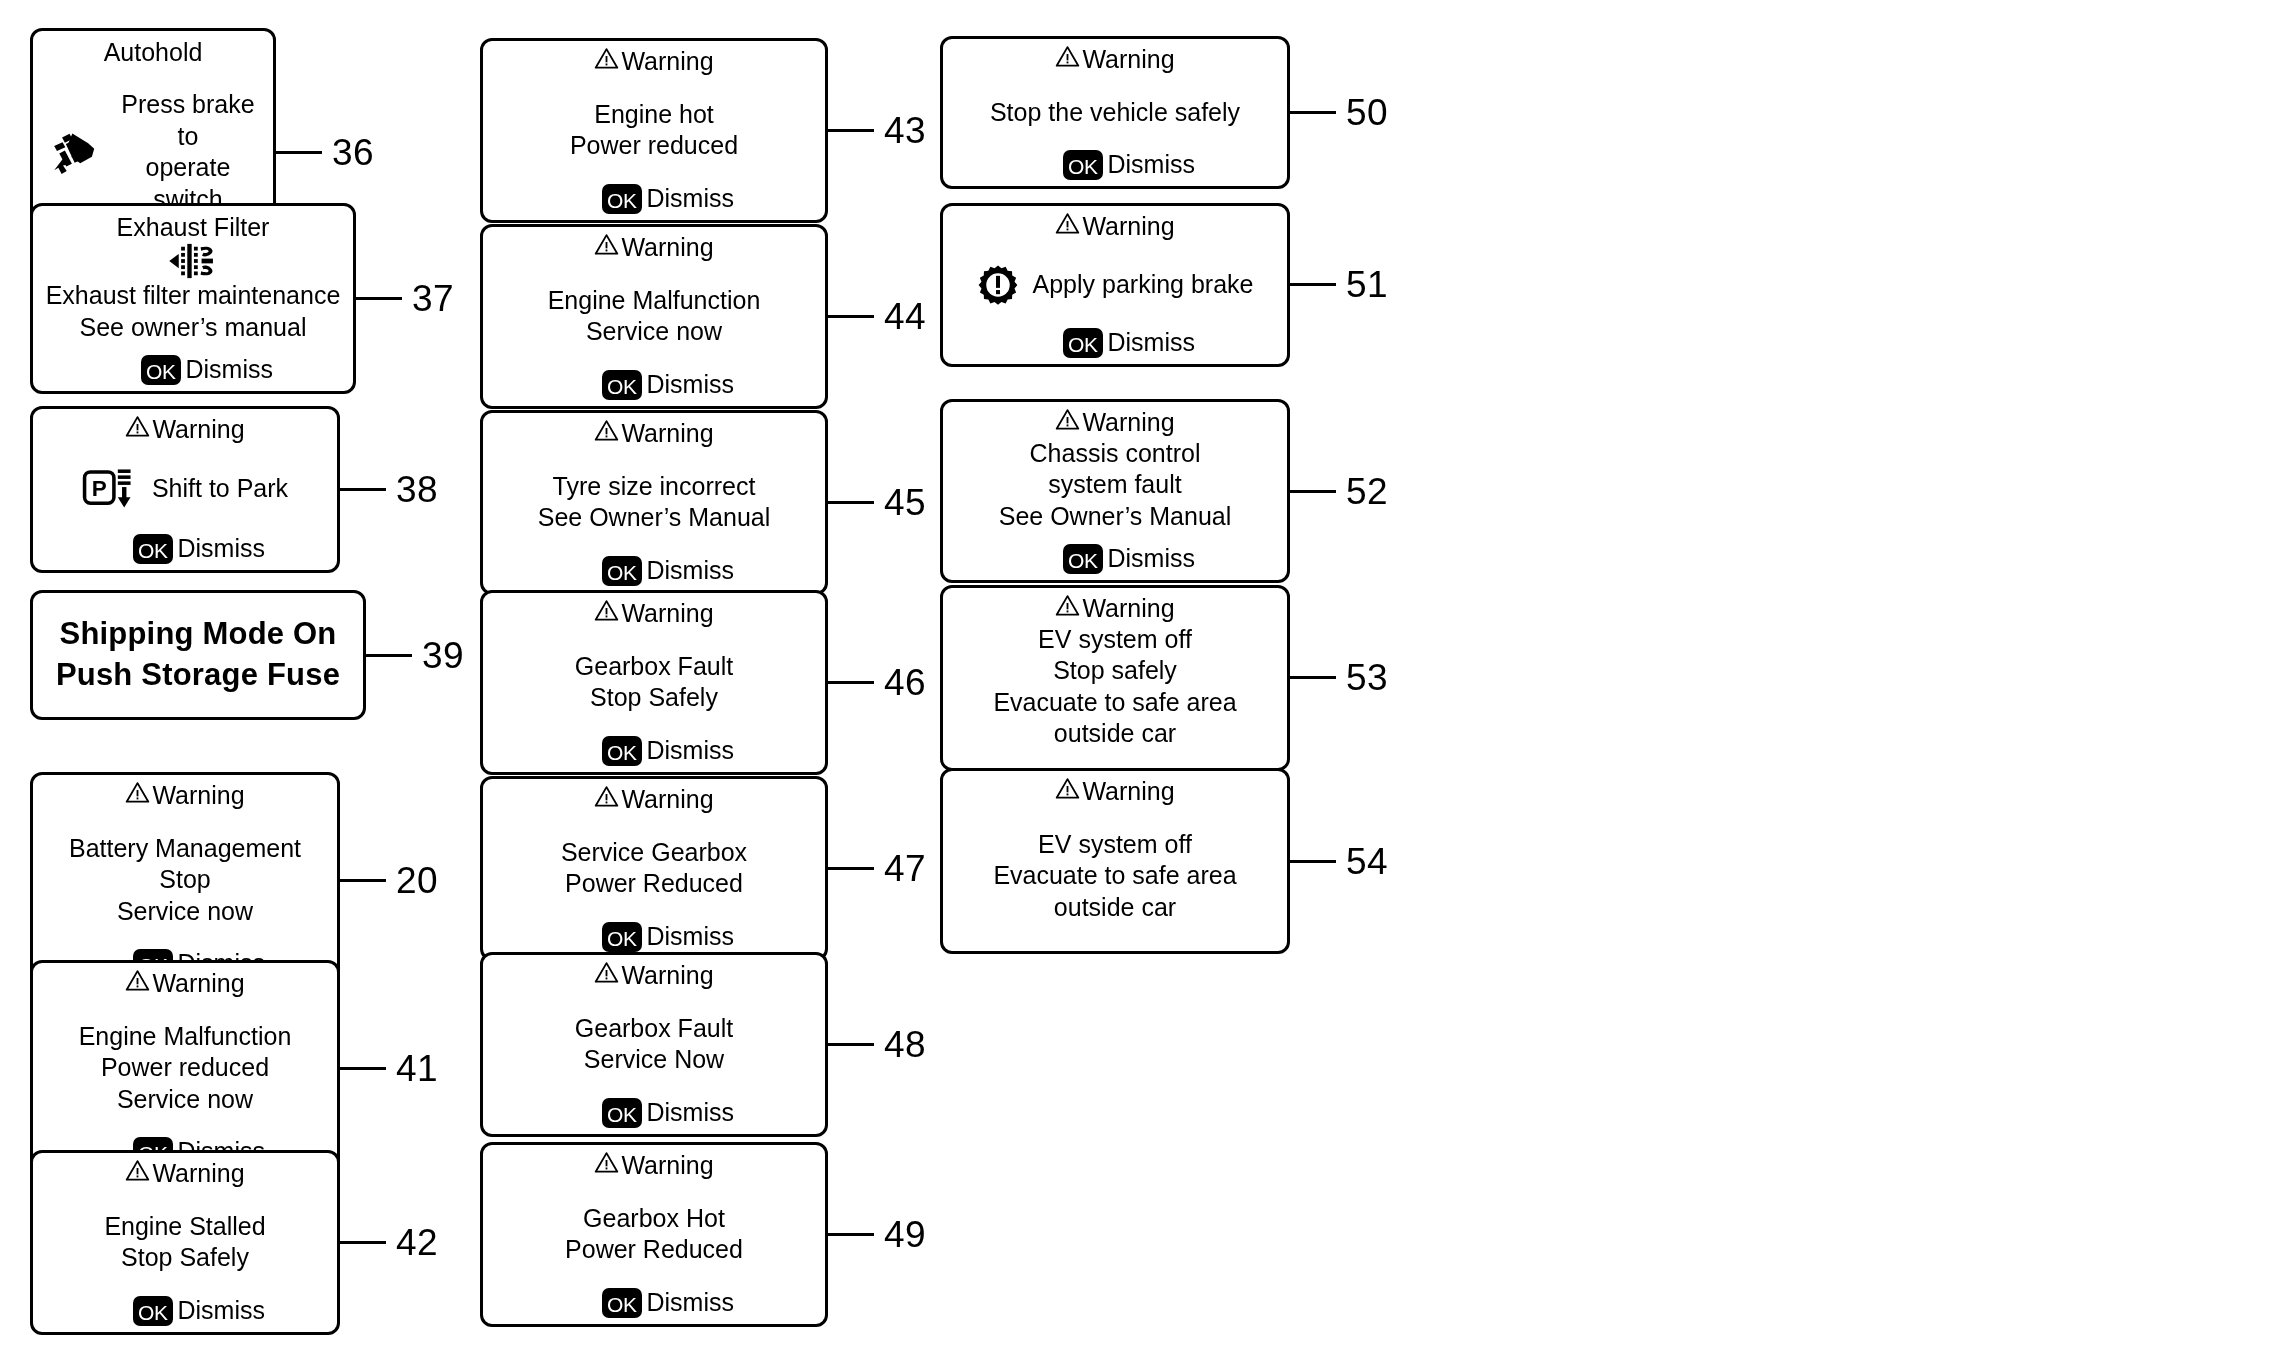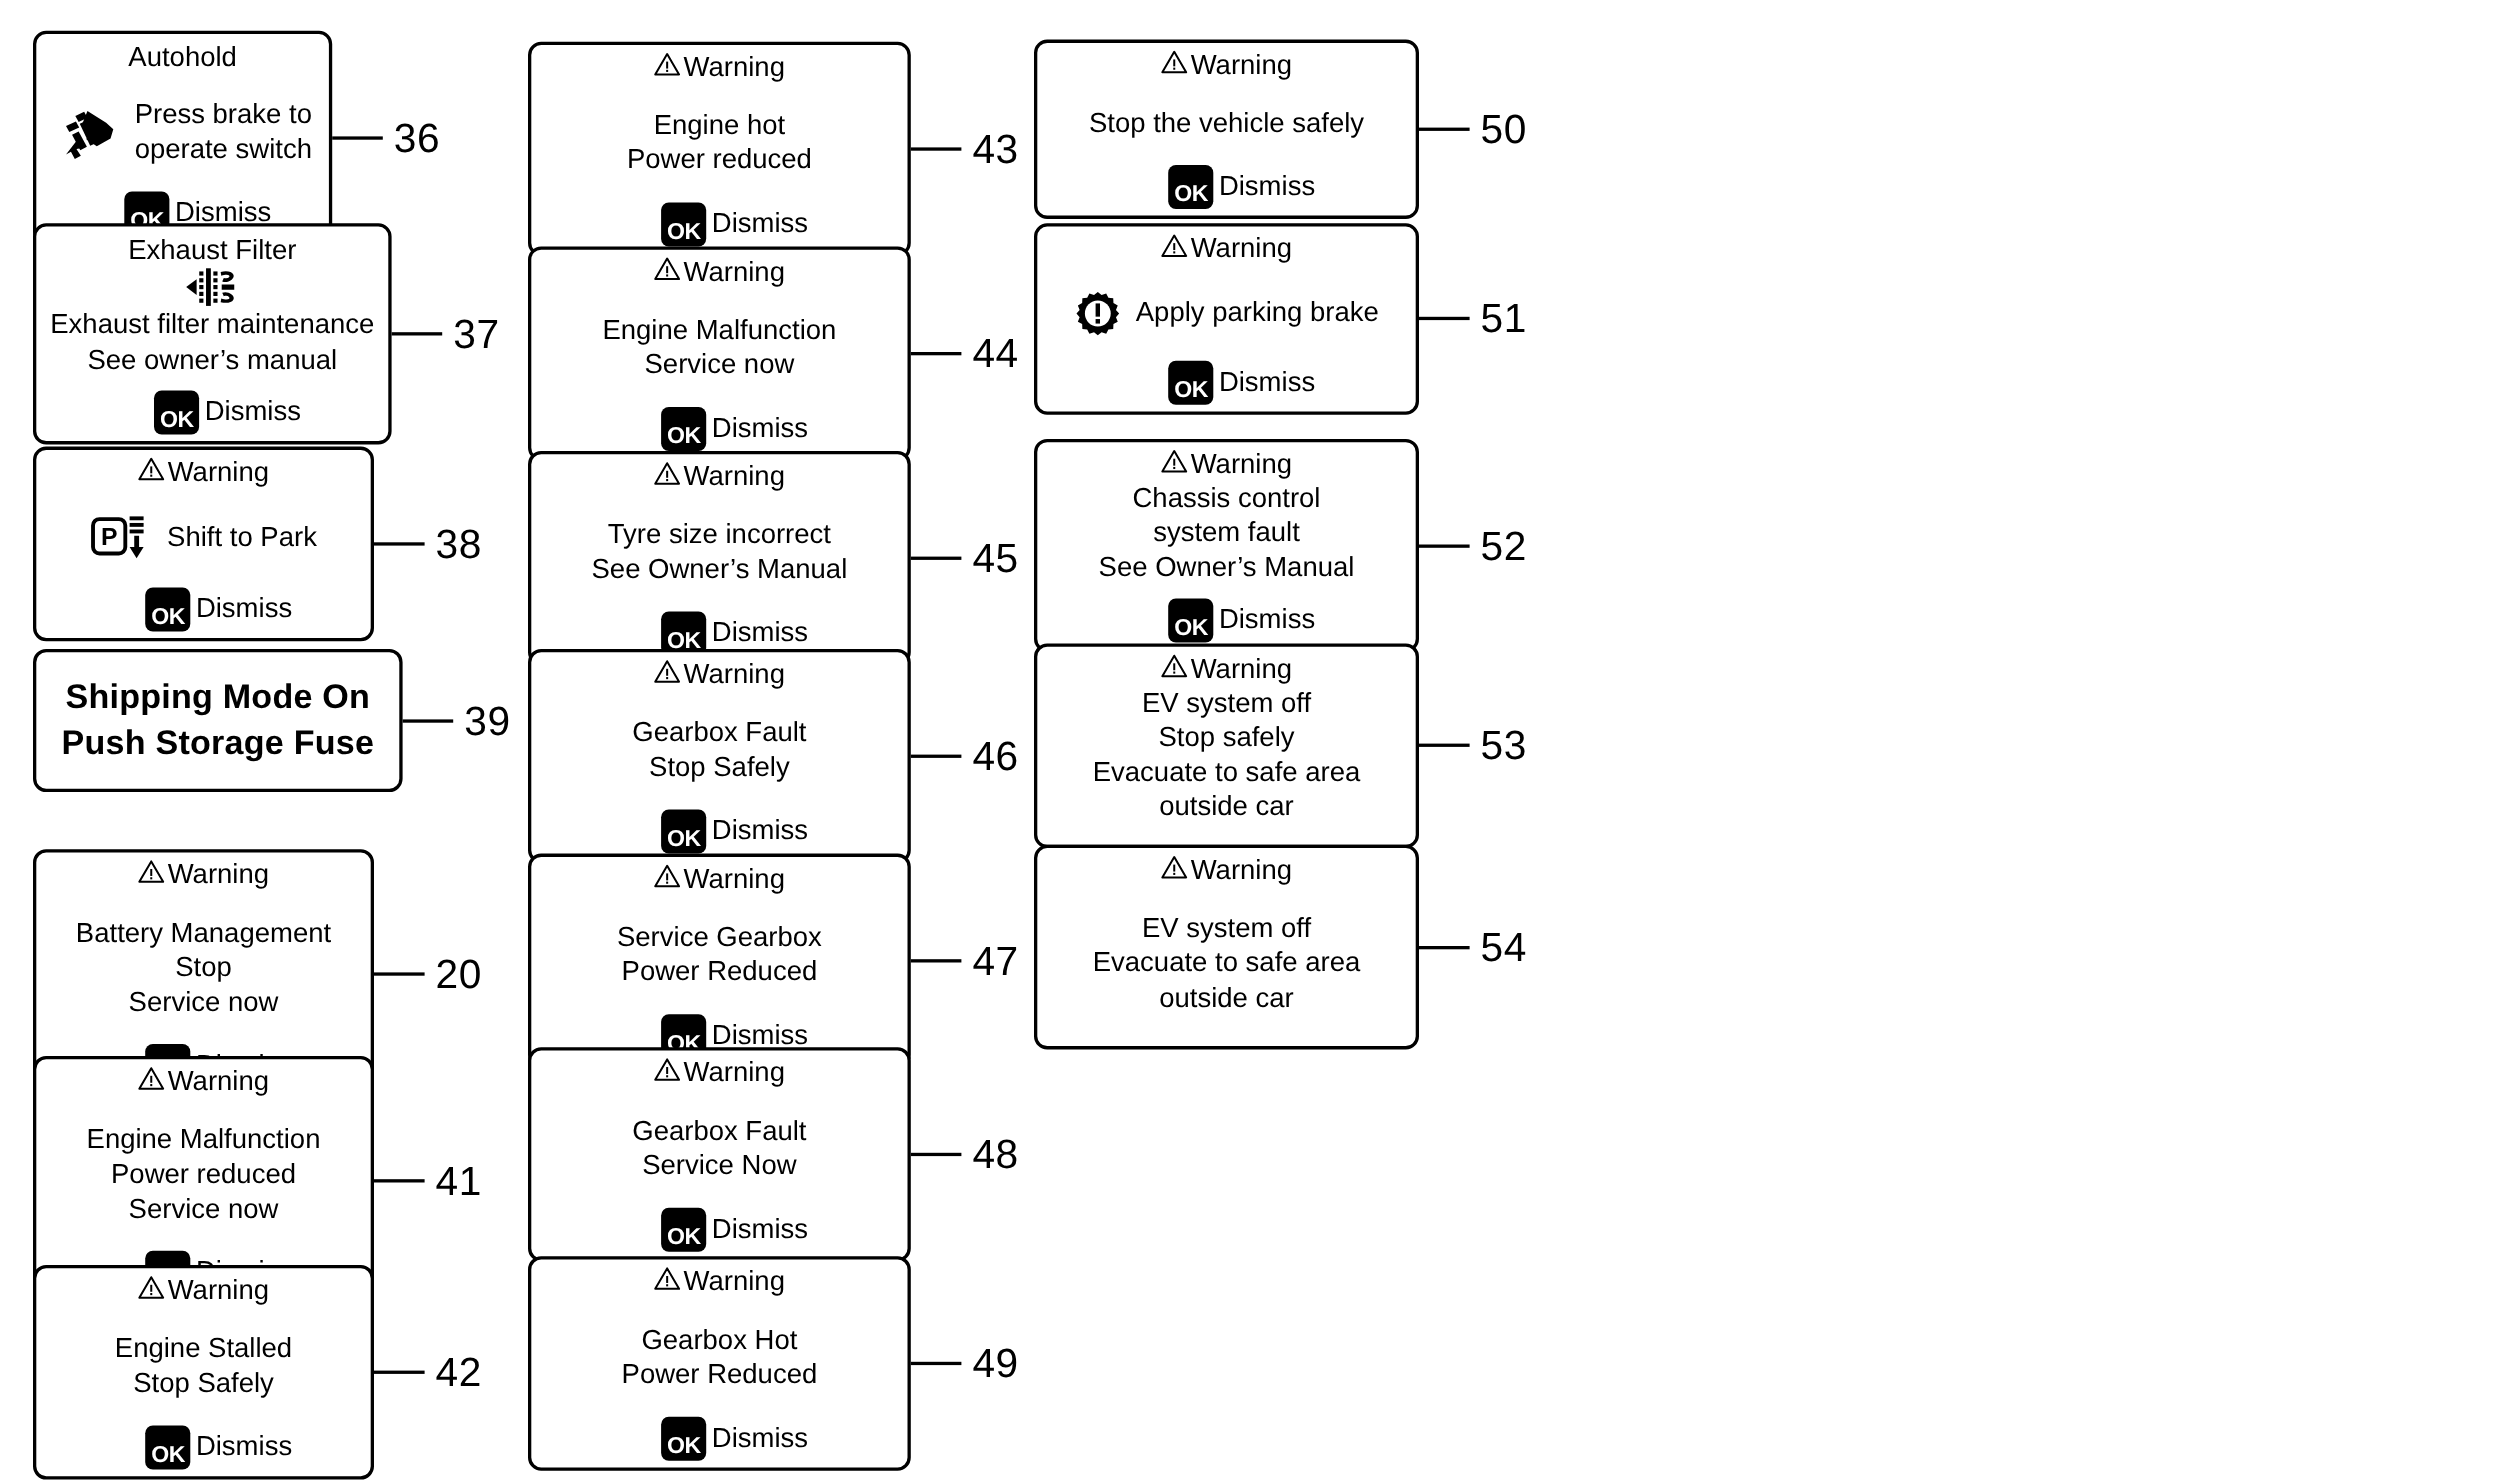--- a/index.html
+++ b/index.html
@@ -112,23 +112,23 @@
   }
 
   .ok-badge {
     display: inline-flex;
     align-items: center;
     justify-content: center;
     background: #000;
     color: #fff;
     border-radius: 7px;
     font-size: 21px;
-    font-weight: bold;
+    font-weight: normal;
     letter-spacing: -0.4px;
-    padding: 16px 5px 2px 5px;
+    padding: 6px 5px 2px 5px;
     line-height: 1.05;
     margin-left: 28px;
   }
 
   
   .gap-sm { height: 12px; }
   .gap-md { height: 22px; }
 
   .wsvg { display: block; }
 
@@ -137,21 +137,21 @@
   .ico-autohold { width: 60px; height: 52px; }
   .ico-exhaust { width: 52px; height: 38px; }
   .ico-park { width: 56px; height: 45px; }
   .ico-brake { width: 42px; height: 42px; }
 </style>
 </head>
 <body>
 
 <div id="stage">
     <div class="unit" style="left:30px; top:28px;">
-      <div class="panel" style="width:272px; min-height:112px;">
+      <div class="panel" style="width:246px; min-height:112px;">
         <div class="plain-title"><span>Autohold</span></div>
         <div class="gap-md"></div>
         <div class="icon-row">
           <span class="wsvg ico-autohold"><svg viewBox="0 0 60 52" width="100%" height="100%" xmlns="http://www.w3.org/2000/svg">
               <g fill="#000">
                 <path d="M31.5 6 L48.5 16.5 L55 22.5 L52.5 31 L40 38 L30.5 31.5 L33.5 24.5 L26 19.5 Z"></path>
                 <path d="M20.5 10.5 L28.5 6.5 L31.5 12 L23.5 16 Z"></path>
                 <path d="M24.5 17.5 L31 14.5 L40.5 34.5 L34 37.5 Z"></path>
                 <path d="M12 19.5 L21 15.5 L24 21 L15 25 Z"></path>
                 <path d="M17.5 27.5 L23.5 24.5 L31 38.5 L25 41.5 Z"></path>

